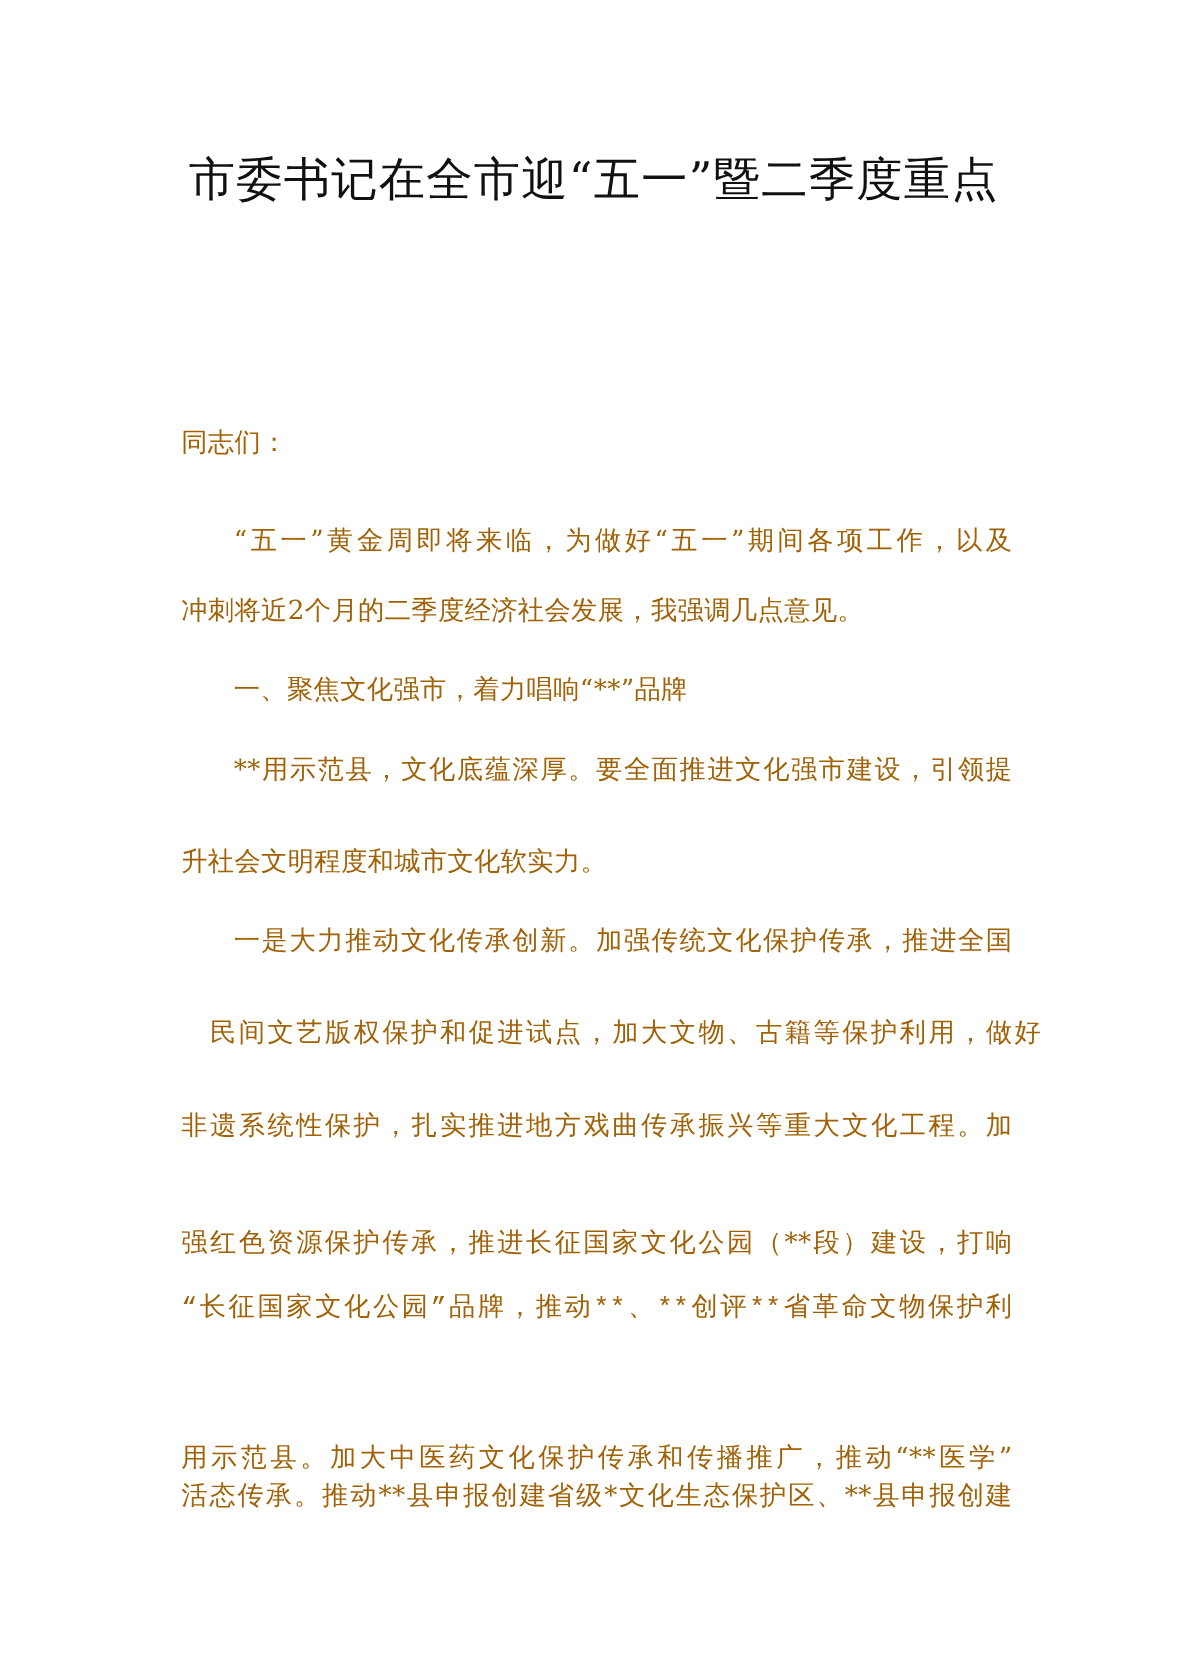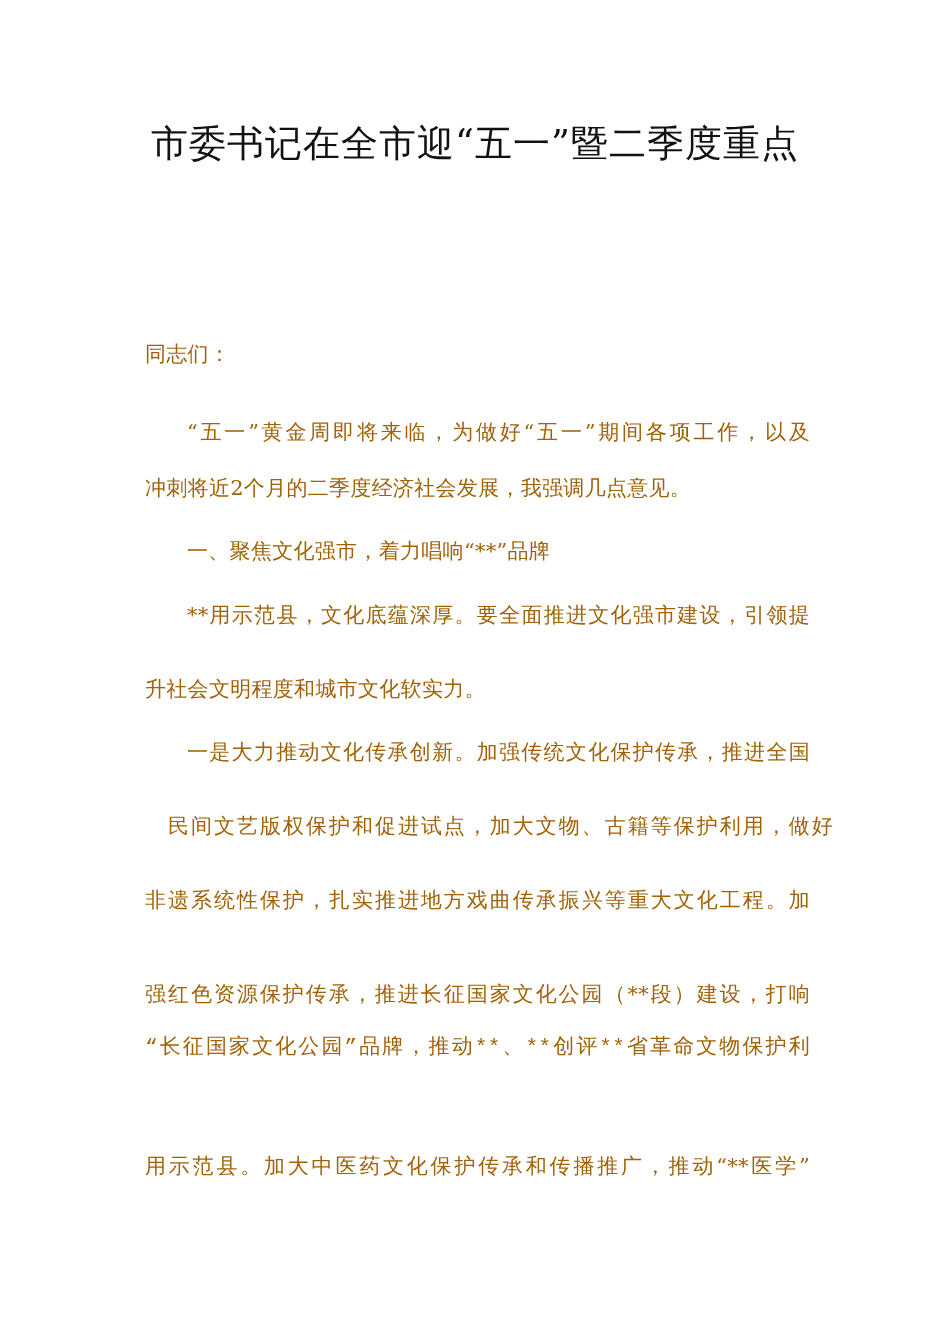--- a/index.html
+++ b/index.html
@@ -69,14 +69,15 @@
 
   <div class="body-line indent justify" style="top:601px;">**用示范县，文化底蕴深厚。要全面推进文化强市建设，引领提</div>
   <div class="body-line" style="top:675px;">升社会文明程度和城市文化软实力。</div>
 
   <div class="body-line indent justify" style="top:738px;">一是大力推动文化传承创新。加强传统文化保护传承，推进全国</div>
   <div class="body-line justify" style="top:812px;margin-left:23px;">民间文艺版权保护和促进试点，加大文物、古籍等保护利用，做好</div>
   <div class="body-line justify" style="top:886px;">非遗系统性保护，扎实推进地方戏曲传承振兴等重大文化工程。加</div>
   <div class="body-line justify" style="top:980px;">强红色资源保护传承，推进长征国家文化公园（**段）建设，打响</div>
   <div class="body-line justify" style="top:1034px;font-family:Liberation Mono, monospace;">“长征国家文化公园”品牌，推动**、**创评**省革命文物保护利</div>
   <div class="body-line justify" style="top:1108px;margin-top:44px;">用示范县。加大中医药文化保护传承和传播推广，推动“**医学”</div>
+  <div class="body-line justify" style="top:1182px;">活态传承。推动**县申报创建省级*文化生态保护区、**县申报创建</div>
 
 </div>
 
 </body></html>

